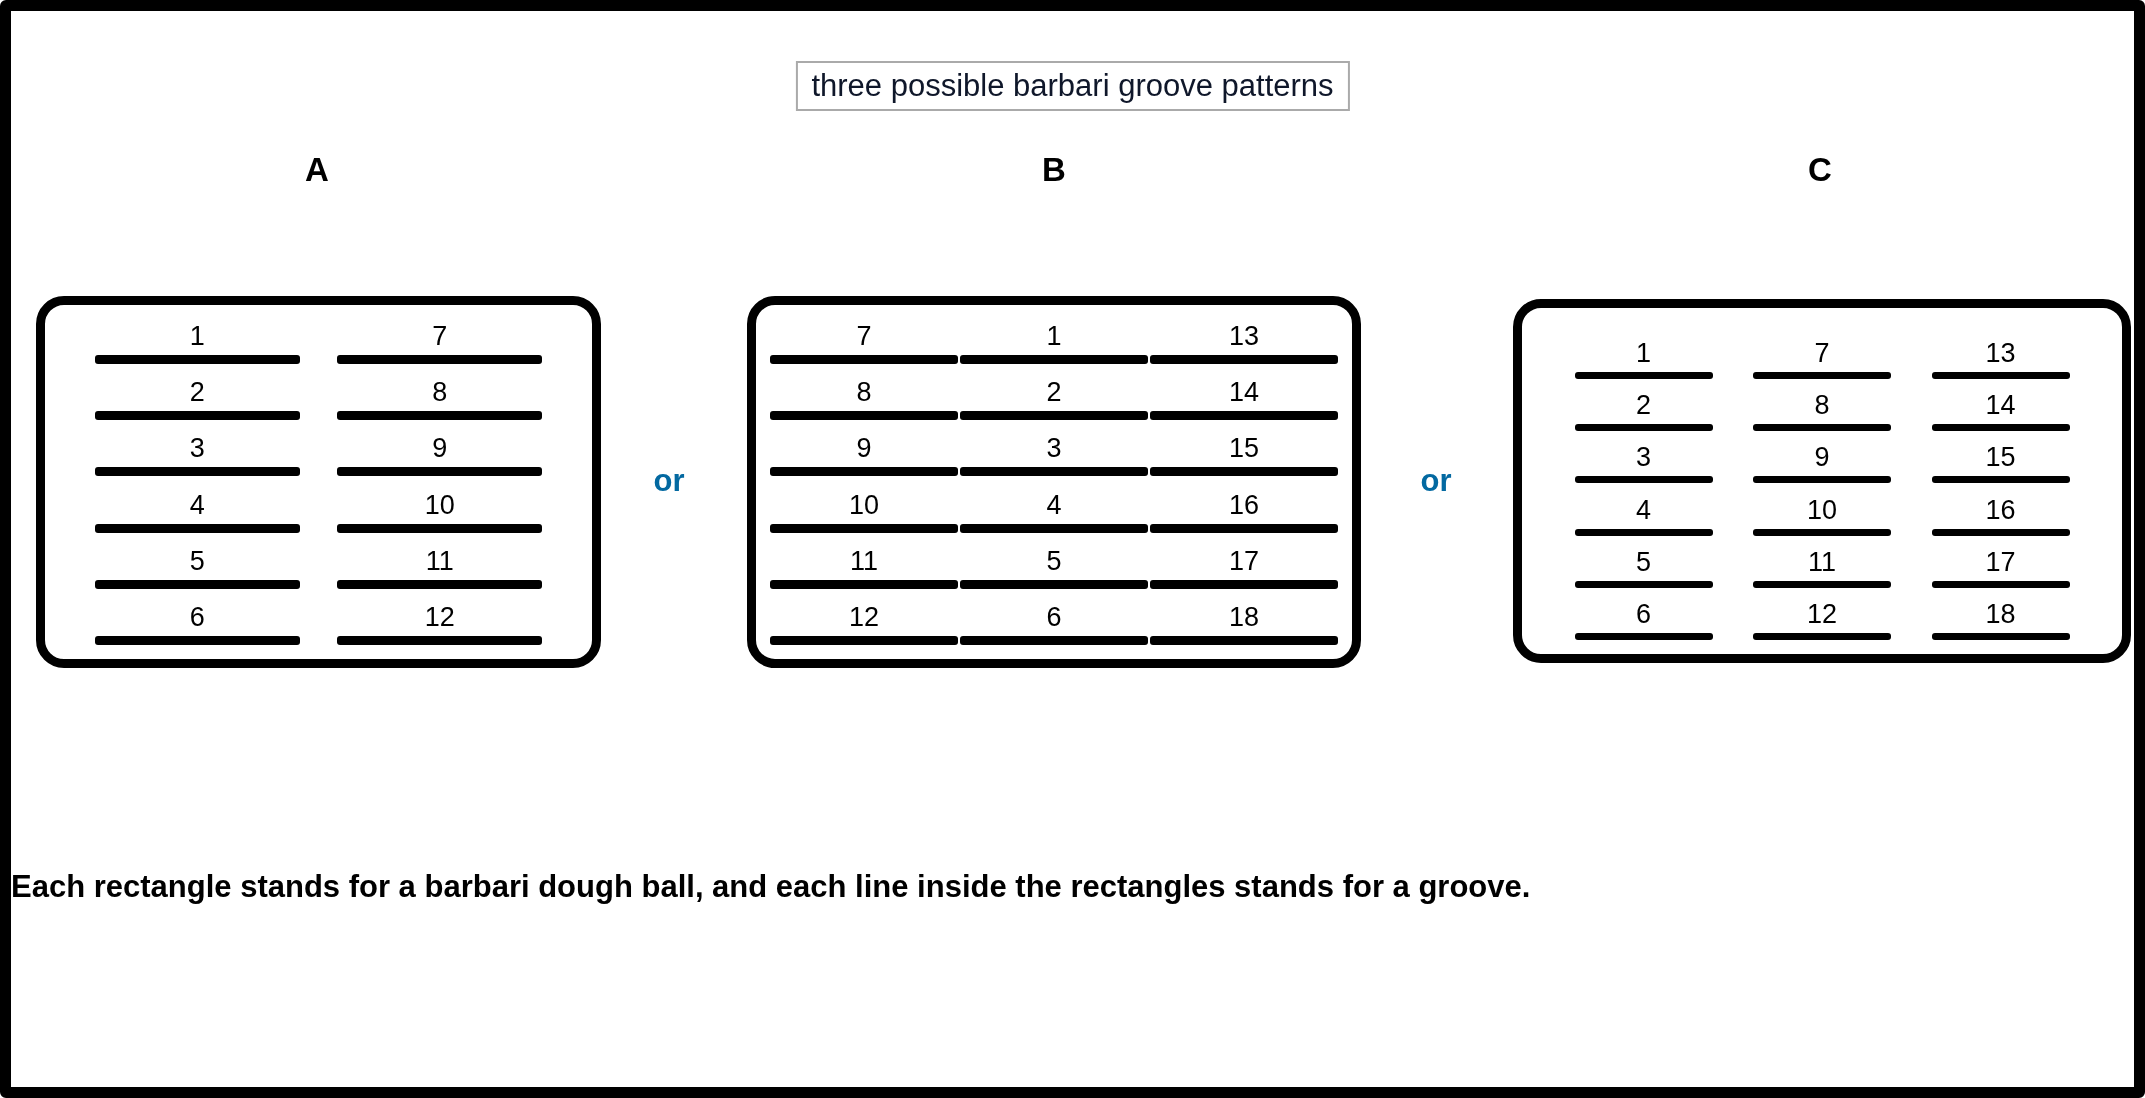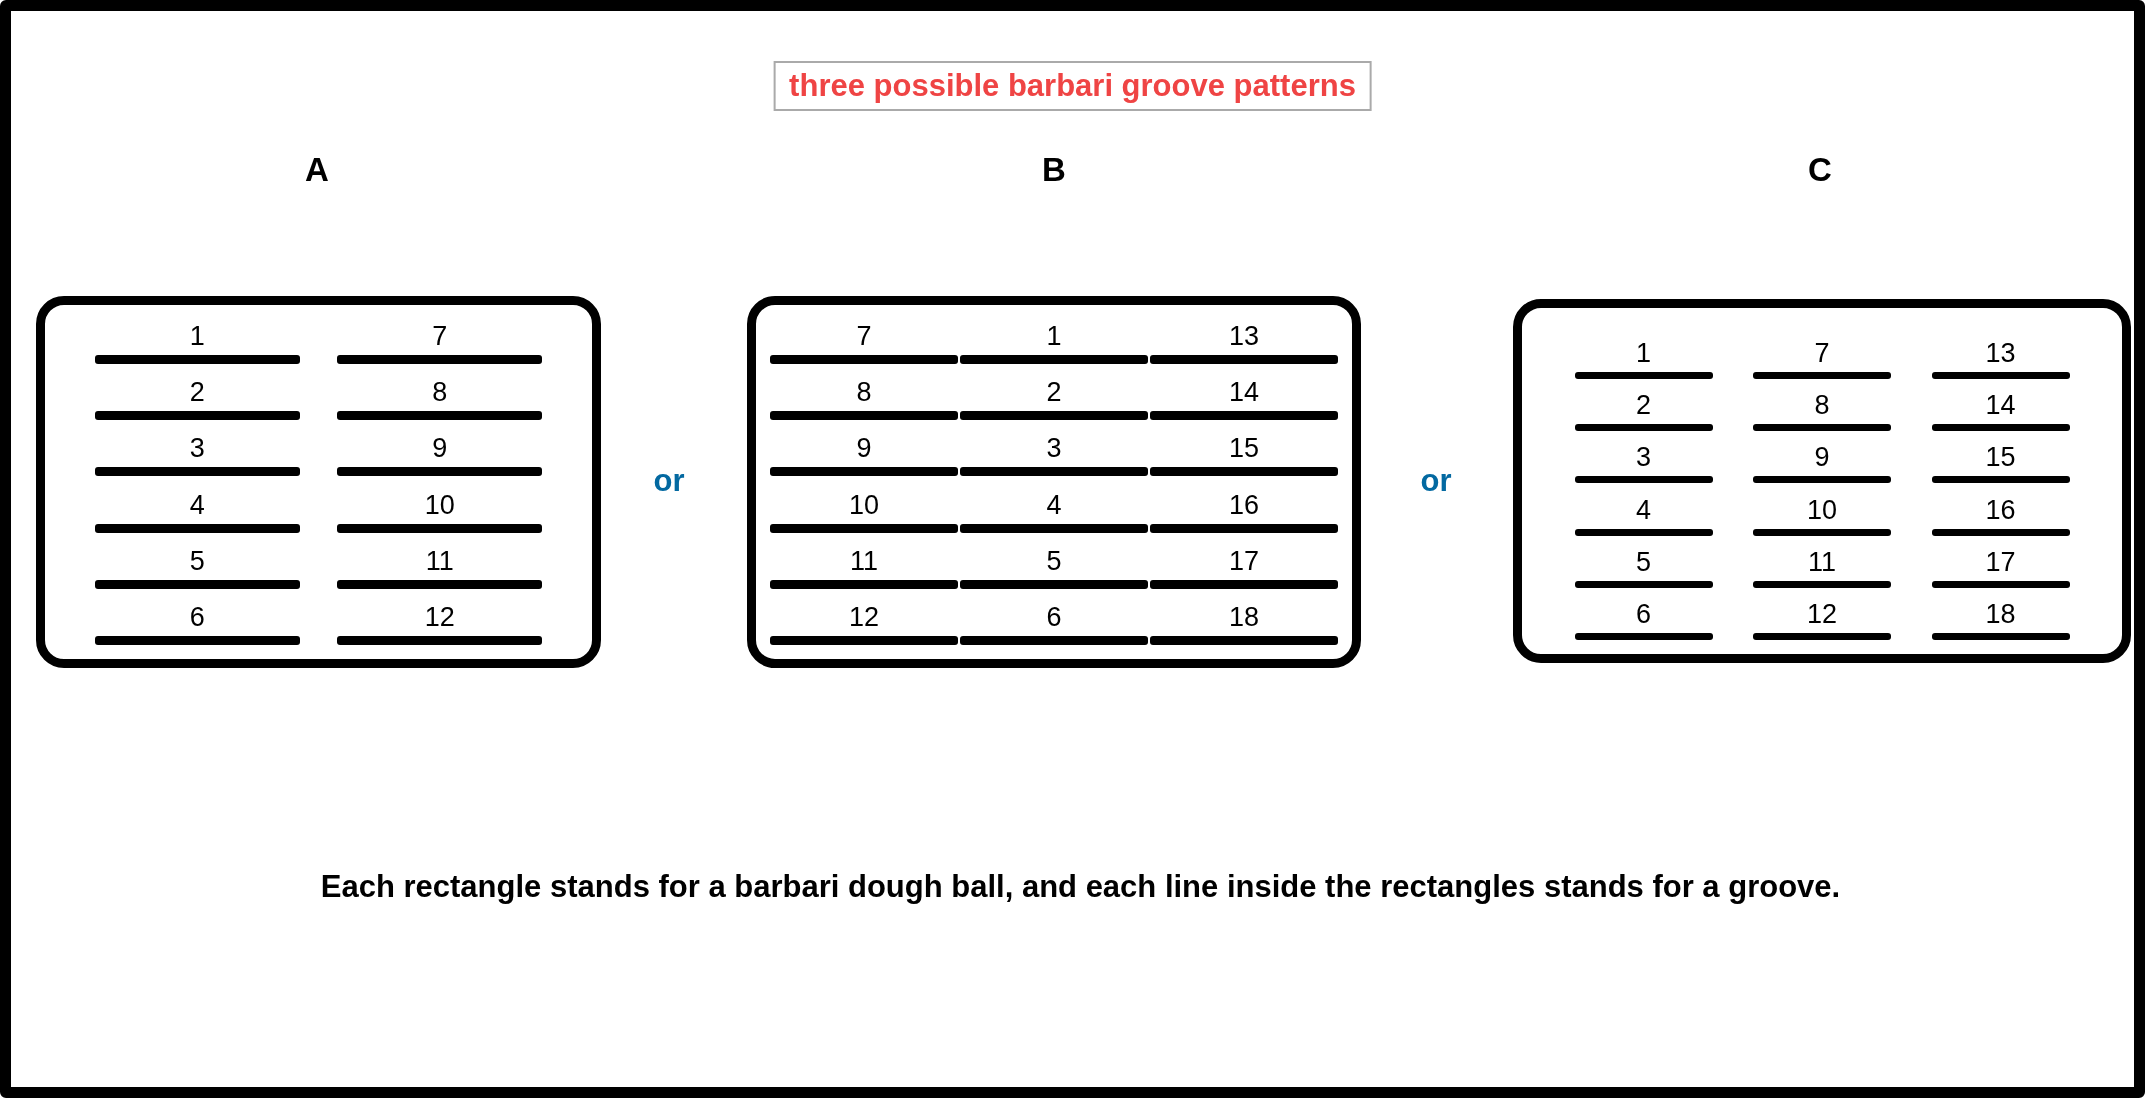--- a/index.html
+++ b/index.html
@@ -18,23 +18,23 @@
     box-sizing: border-box;
     overflow: hidden;
   }
   .title-box {
     position: absolute;
     top: 50px;
     left: 50%;
     transform: translateX(-50%);
     border: 2px solid #aaaaaa;
     padding: 5px 14px;
-    font-weight: bold;
+    font-weight: normal;
     font-size: 31px;
-    color: #ef4444;
+    color: #0f172a;
     white-space: nowrap;
     background: #fff;
   }
   .pattern-label {
     position: absolute;
     top: 140px;
     transform: translateX(-50%);
     font-weight: bold;
     font-size: 33px;
     color: #000;
@@ -86,23 +86,22 @@
     transform: translateX(-50%);
     font-weight: bold;
     font-size: 31px;
     color: #0369a1;
   }
   .or-1 { left: 658px; }
   .or-2 { left: 1425px; }
   .caption {
     position: absolute;
     top: 858px;
-    left: 8px;
+    left: 0;
     width: 100%;
-    text-align: center;
     font-weight: bold;
     font-size: 31px;
     color: #000;
   }
 </style>
 </head>
 <body>
 
 <div class="frame">
 

